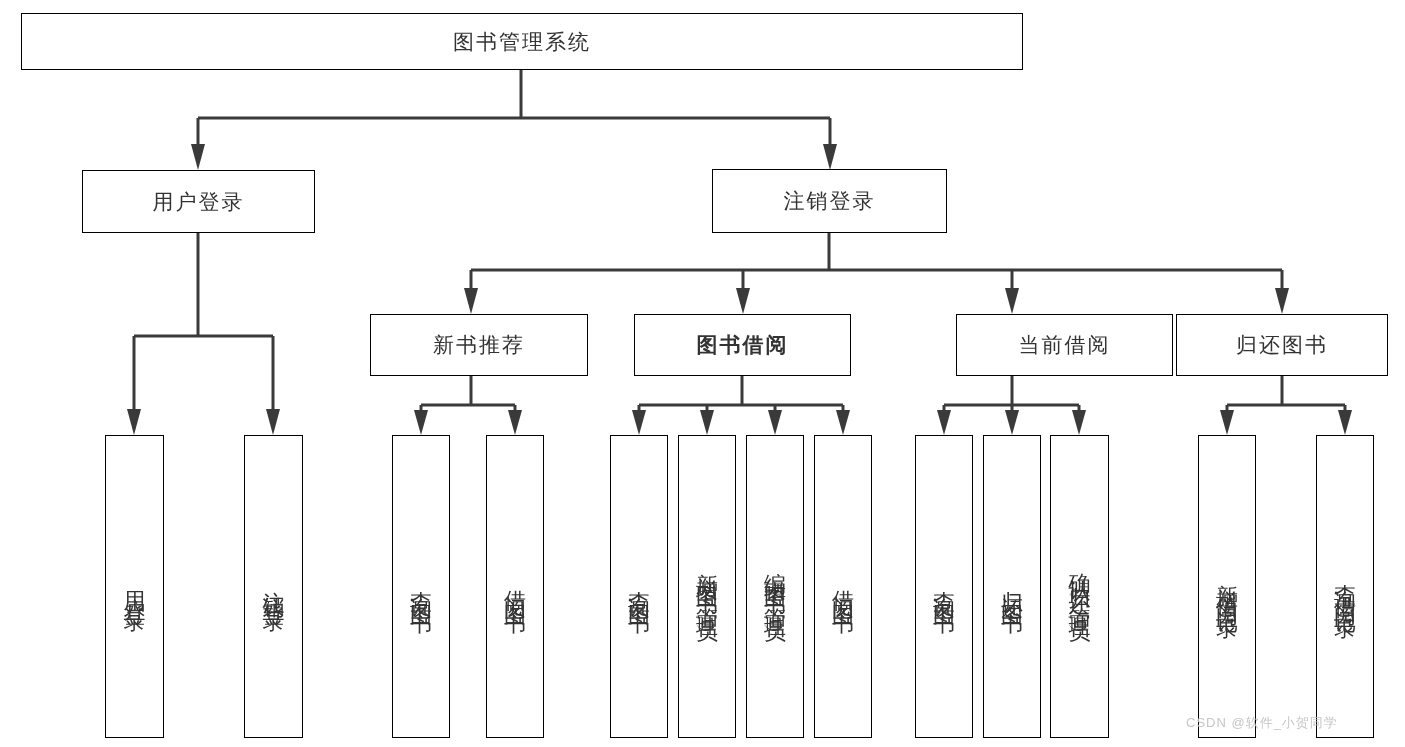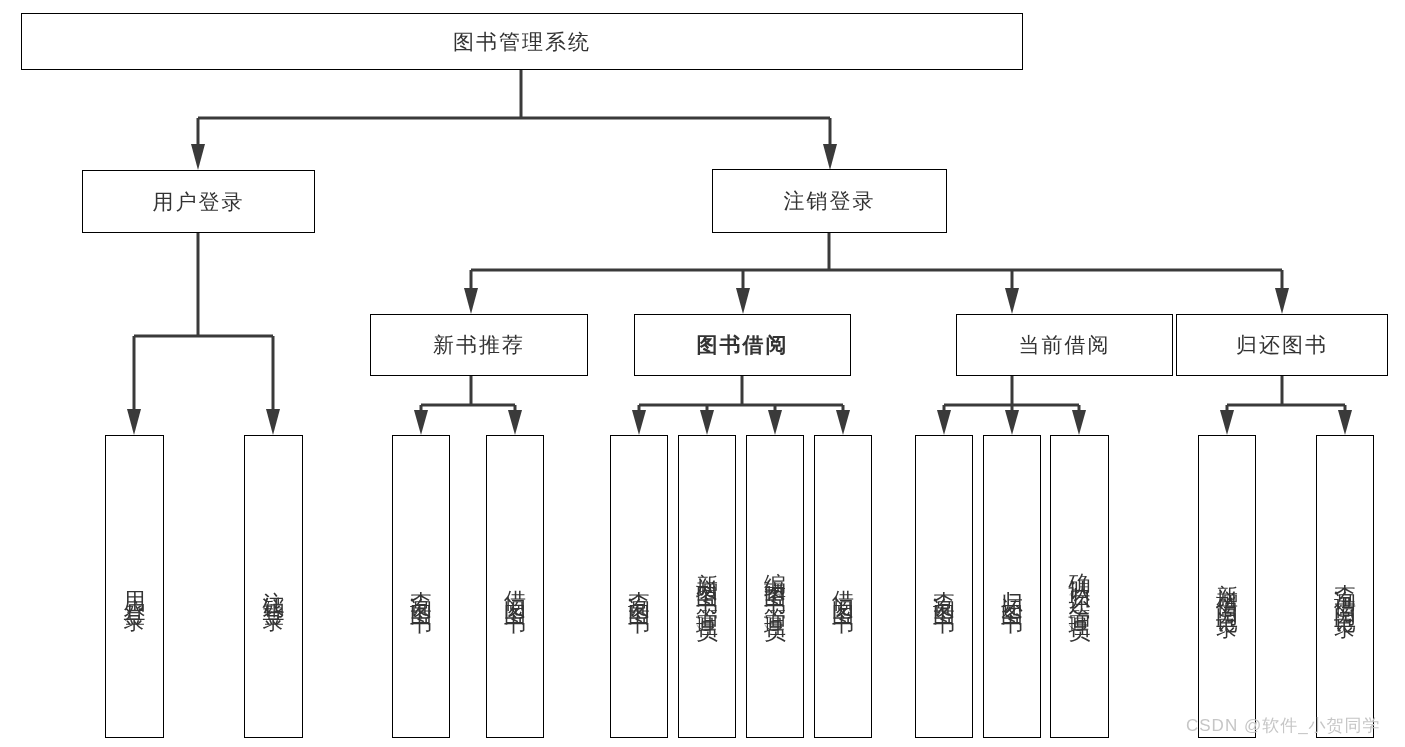--- a/index.html
+++ b/index.html
@@ -32,21 +32,21 @@
     writing-mode:vertical-rl;
     text-orientation:mixed;
     font-size:22px;
     letter-spacing:7px;
     line-height:1;
     white-space:nowrap;
   }
   .watermark {
     position:absolute;
     left:1186px; top:714px;
-    font-size:17px;
+    font-size:13px;
     color:#c6c6c6;
     letter-spacing:1px;
     white-space:nowrap;
     z-index:5;
   }
 </style>
 </head>
 <body>
 
 <div class="stage">

